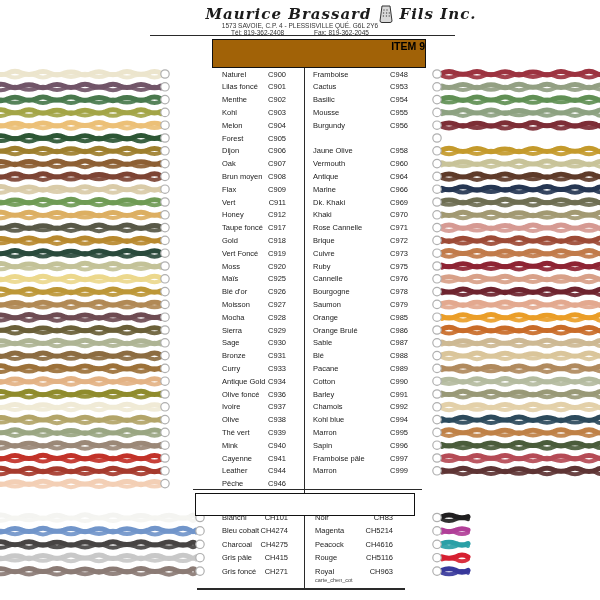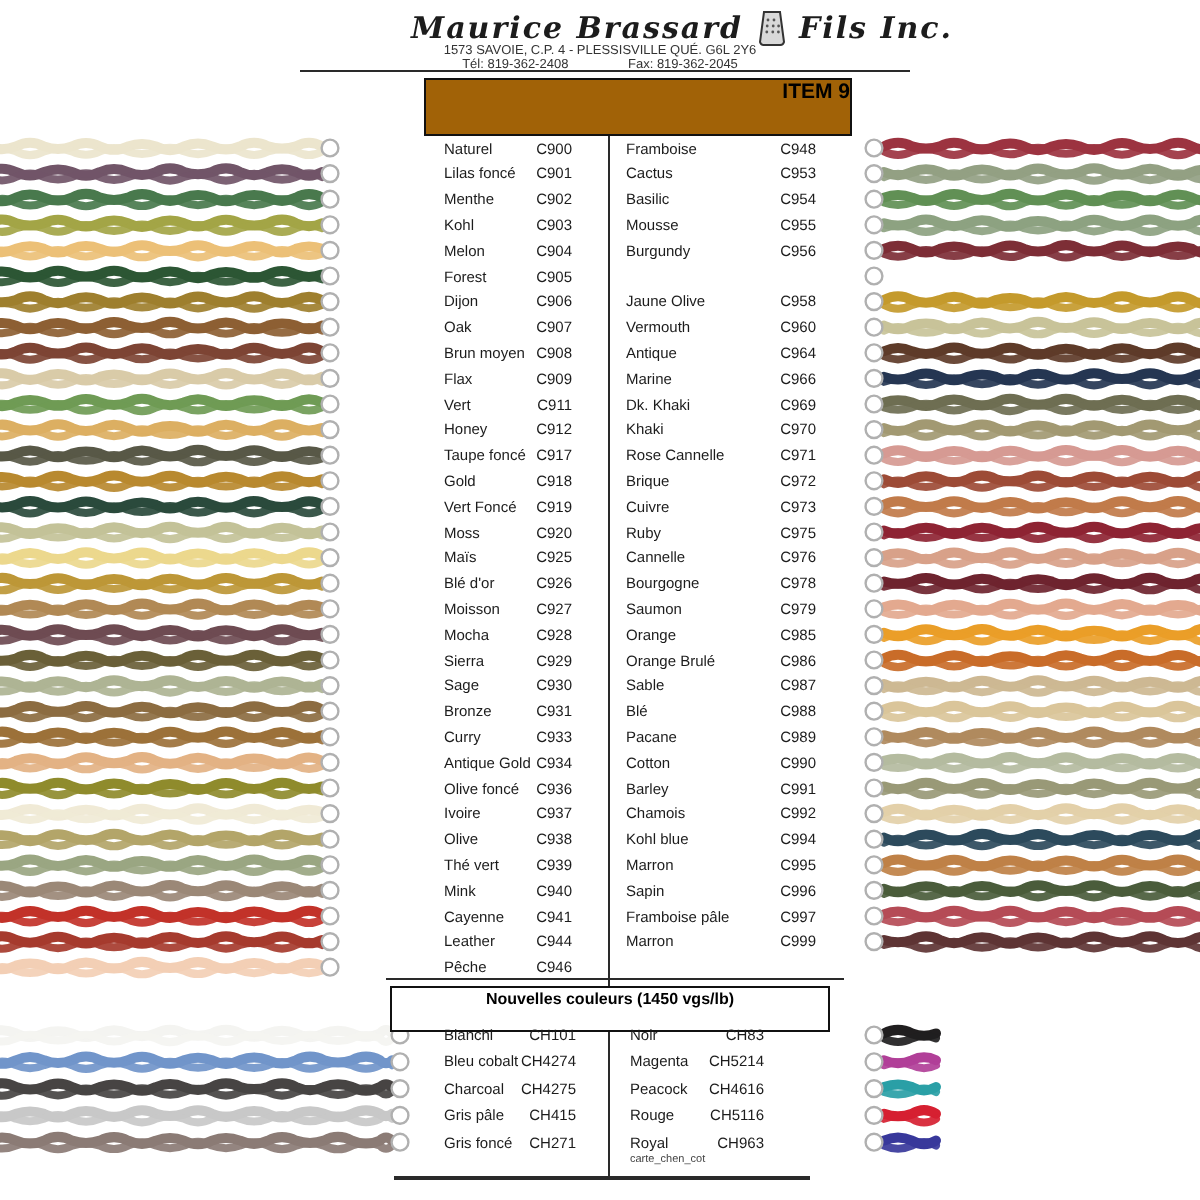--- a/index.html
+++ b/index.html
@@ -19,21 +19,21 @@
   .itembox .t1{font-size:10.5px;font-weight:bold;line-height:11px;margin-top:1px;}
   .itembox .t2{font-size:7.8px;font-weight:bold;line-height:8px;}
   .itembox .t3{font-size:7.8px;font-weight:bold;font-style:italic;line-height:8px;}
   
   .row{position:absolute;height:11px;line-height:11px;font-size:7.5px;z-index:3;color:#1c1c1c;white-space:nowrap;}
   .cname{position:absolute;top:0;}
   .ccode{position:absolute;top:0;width:52px;text-align:right;}
   .ml .cname{left:222px}.ml .ccode{left:234px}
   .mr .cname{left:313px}.mr .ccode{left:356px}
   .nl .cname{left:222px}.nl .ccode{left:236px}
-  .nr .cname{left:315px}.nr .ccode{left:330px}
+  .nr .cname{left:315px}.nr .ccode{left:341px}
   
   .newbox{position:absolute;left:195px;top:493px;width:218px;height:21px;border:1.5px solid #111;z-index:3;text-align:center;background:#fff;}
   .newbox .t1{font-size:8px;font-weight:bold;line-height:10px;margin-top:1px;}
   .newbox .t2{font-size:8px;font-weight:bold;font-style:italic;line-height:9px;}
   .footnote{top:577px;left:315px;font-size:5.5px;color:#444;}
 </style>
 </head>
 <body>
 
 <div id="page">
@@ -286,21 +286,20 @@
 
   <div class="itembox">
     <div class="t1">ITEM 9</div>
   </div>
 
   <div class="rule" style="left:304px;top:66px;width:1px;height:522px;"></div>
   <div class="rule" style="left:193px;top:489px;width:229px;height:1px;"></div>
   <div class="rule" style="left:197px;top:588px;width:208px;height:2px;"></div>
 
   <div class="newbox">
-    <div class="t1">Nouvelles couleurs (1450 vgs/lb)</div>
   </div>
 
   <div class="txt footnote">carte_chen_cot</div>
 <div class="row ml" style="top: 68.5px; left: 0px;">
       <span class="cname">Naturel</span>
       <span class="ccode">C900</span>
     </div>
     <div class="row ml" style="top: 81.3px; left: 0px;">
       <span class="cname">Lilas foncé</span>
       <span class="ccode">C901</span>

